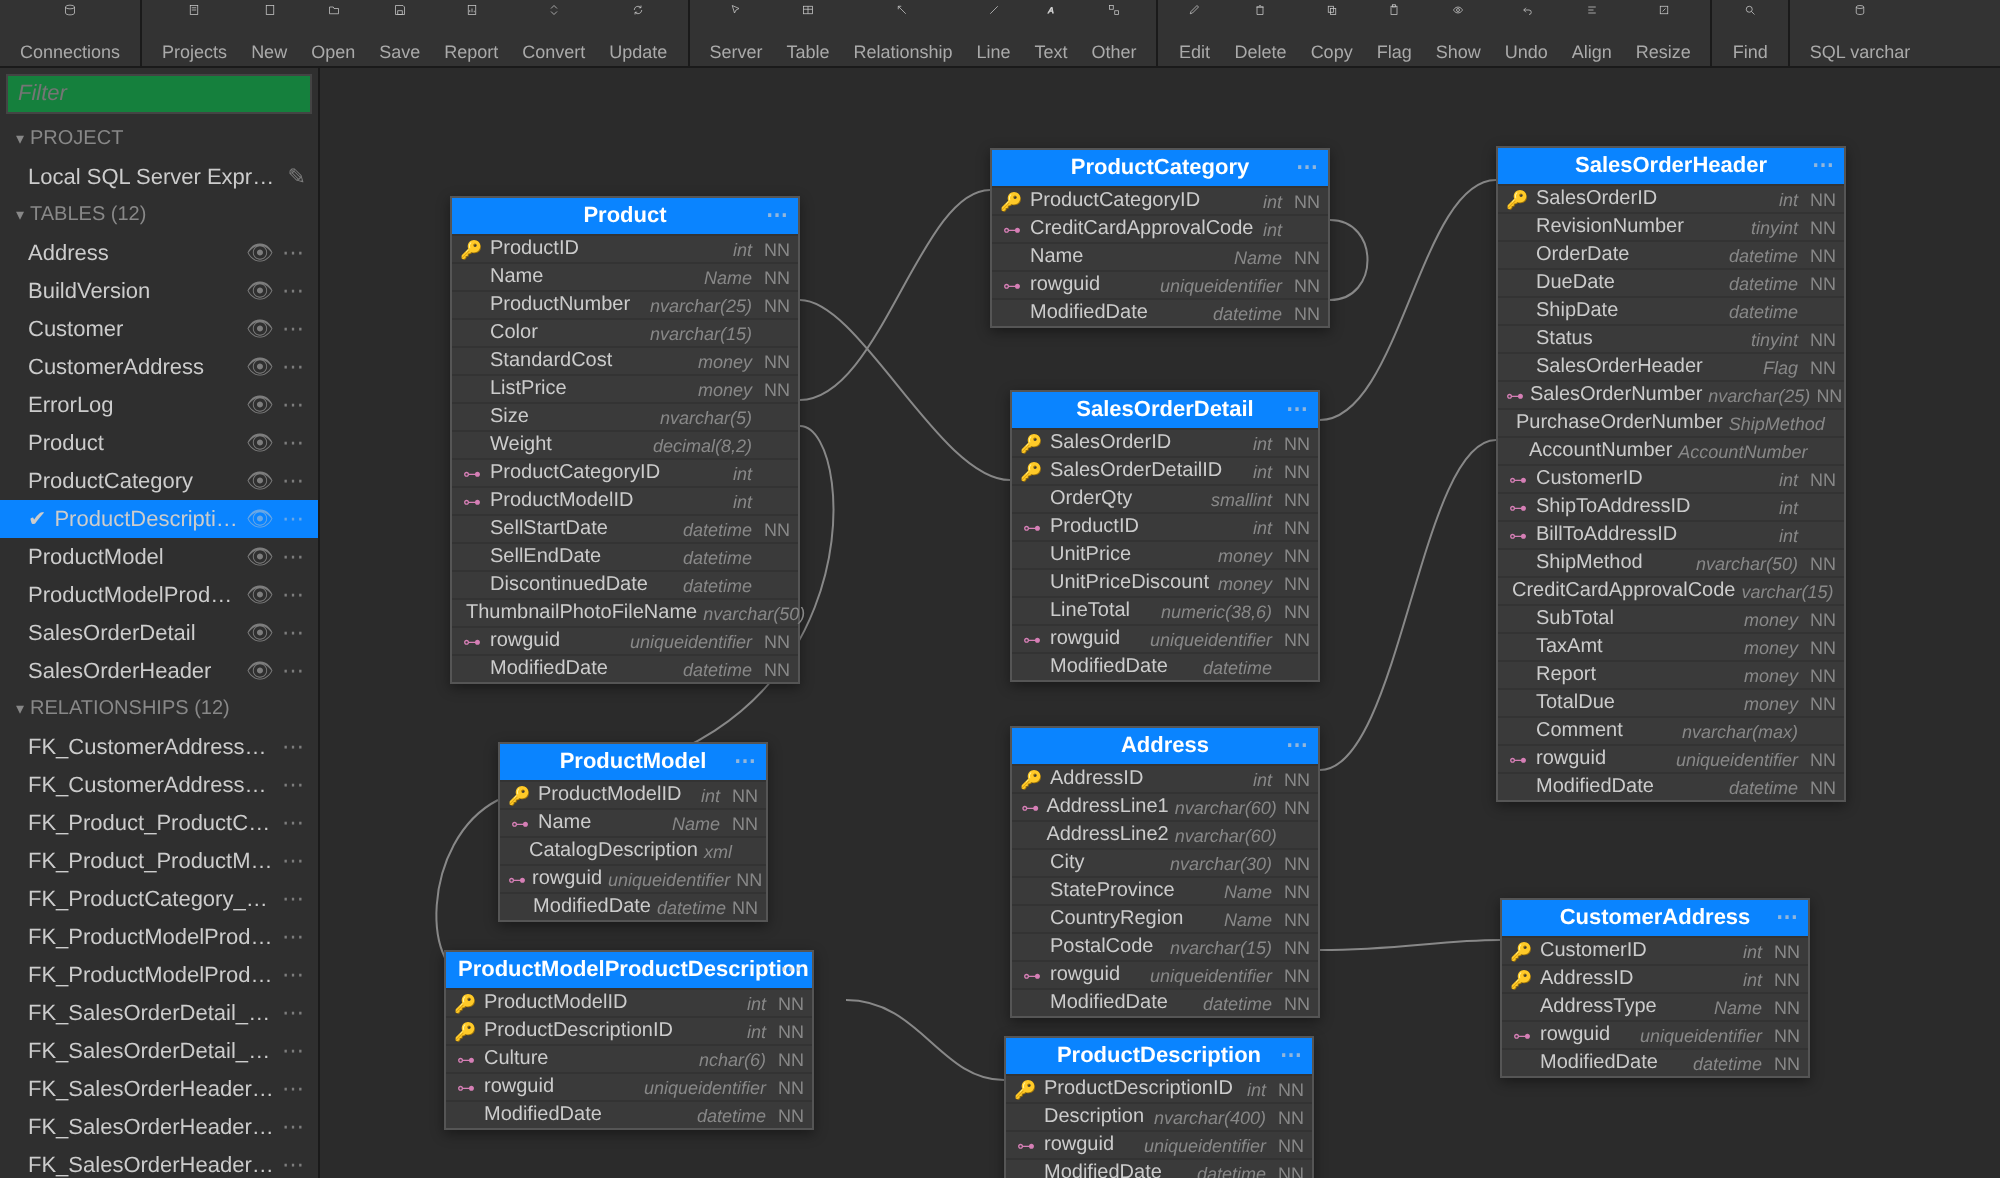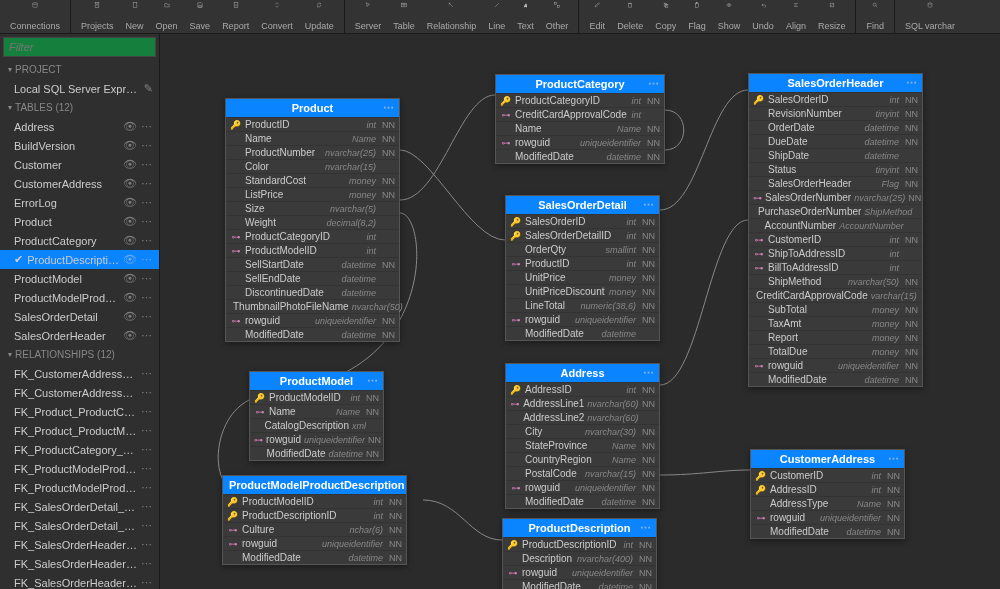--- a/index.html
+++ b/index.html
@@ -597,20 +597,26 @@
             <span class="ty">money</span>
             <span class="nn">NN</span>
           </div>
           <div class="row">
             <span class="ic "></span>
             <span class="nm">TotalDue</span>
             <span class="ty">money</span>
             <span class="nn">NN</span>
           </div>
           <div class="row">
+            <span class="ic "></span>
+            <span class="nm">Comment</span>
+            <span class="ty">nvarchar(max)</span>
+            <span class="nn"></span>
+          </div>
+          <div class="row">
             <span class="ic fk">⊶</span>
             <span class="nm">rowguid</span>
             <span class="ty">uniqueidentifier</span>
             <span class="nn">NN</span>
           </div>
           <div class="row">
             <span class="ic "></span>
             <span class="nm">ModifiedDate</span>
             <span class="ty">datetime</span>
             <span class="nn">NN</span>

